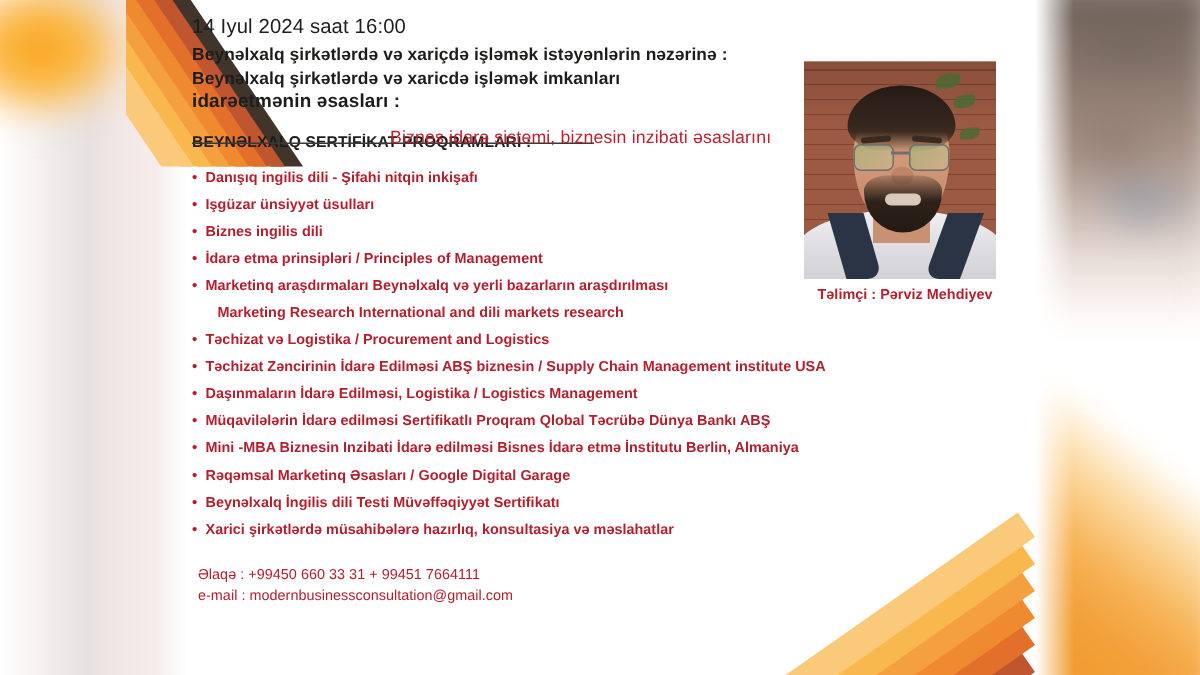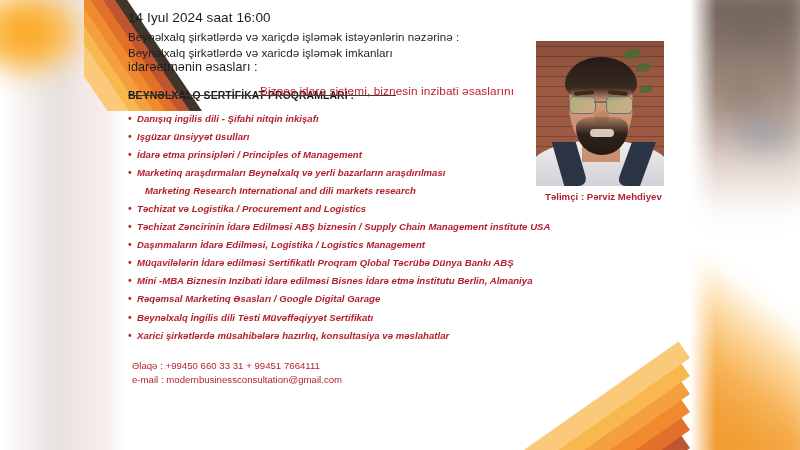--- a/index.html
+++ b/index.html
@@ -121,21 +121,21 @@
 
   .date-line {
     font-size: 13.5px;
     font-weight: normal;
     color: #1d1d1b;
     letter-spacing: .1px;
     margin-bottom: 4px;
   }
   .head-line {
     font-size: 11.6px;
-    font-weight: normal;
+    font-weight: bold;
     color: #1d1d1b;
     line-height: 15.5px;
     letter-spacing: .05px;
   }
   .head-line.big {
     font-size: 12.6px;
     letter-spacing: .1px;
   }
 
   .proq-wrap {
@@ -165,21 +165,20 @@
     font-size: 11.8px;
     color: #c0202e;
     white-space: nowrap;
     letter-spacing: .1px;
   }
 
   ul.bullets {
     list-style: none;
     margin: 6px 0 0 0;
     padding: 0;
-    font-style: italic;
   }
   ul.bullets li {
     position: relative;
     color: #b31f2d;
     font-size: 9.6px;
     font-weight: bold;
     line-height: 18.1px;
     padding-left: 9px;
     white-space: nowrap;
     letter-spacing: .02px;
@@ -350,20 +349,21 @@
 
       <div class="proq-wrap">
         <div class="proq-label">BEYNƏLXALQ SERTİFİKAT PROQRAMLARI :</div>
         <div class="proq-rule"></div>
         <div class="proq-red">Biznes  idarə  sistemi, biznesin  inzibati  əsaslarını</div>
       </div>
 
       <ul class="bullets">
         <li class="dot">Danışıq ingilis dili - Şifahi nitqin inkişafı</li>
         <li class="dot">Işgüzar ünsiyyət üsulları</li>
+        <li class="dot">Biznes ingilis dili</li>
         <li class="dot">İdarə etma prinsipləri  /  Principles of  Management</li>
         <li class="dot">Marketinq araşdırmaları Beynəlxalq və yerli  bazarların  araşdırılması</li>
         <li class="cont">Marketing Research International and dili markets research</li>
         <li class="dot">Təchizat və Logistika / Procurement and Logistics</li>
         <li class="dot">Təchizat Zəncirinin İdarə Edilməsi ABŞ biznesin  /  Supply Chain Management institute USA</li>
         <li class="dot">Daşınmaların İdarə Edilməsi, Logistika /  Logistics Management</li>
         <li class="dot">Müqavilələrin İdarə edilməsi  Sertifikatlı Proqram Qlobal Təcrübə  Dünya  Bankı ABŞ</li>
         <li class="dot">Mini -MBA Biznesin Inzibati İdarə edilməsi Bisnes İdarə etmə İnstitutu Berlin, Almaniya</li>
         <li class="dot">Rəqəmsal Marketinq Əsasları  / Google Digital Garage</li>
         <li class="dot">Beynəlxalq  İngilis  dili  Testi  Müvəffəqiyyət Sertifikatı</li>

